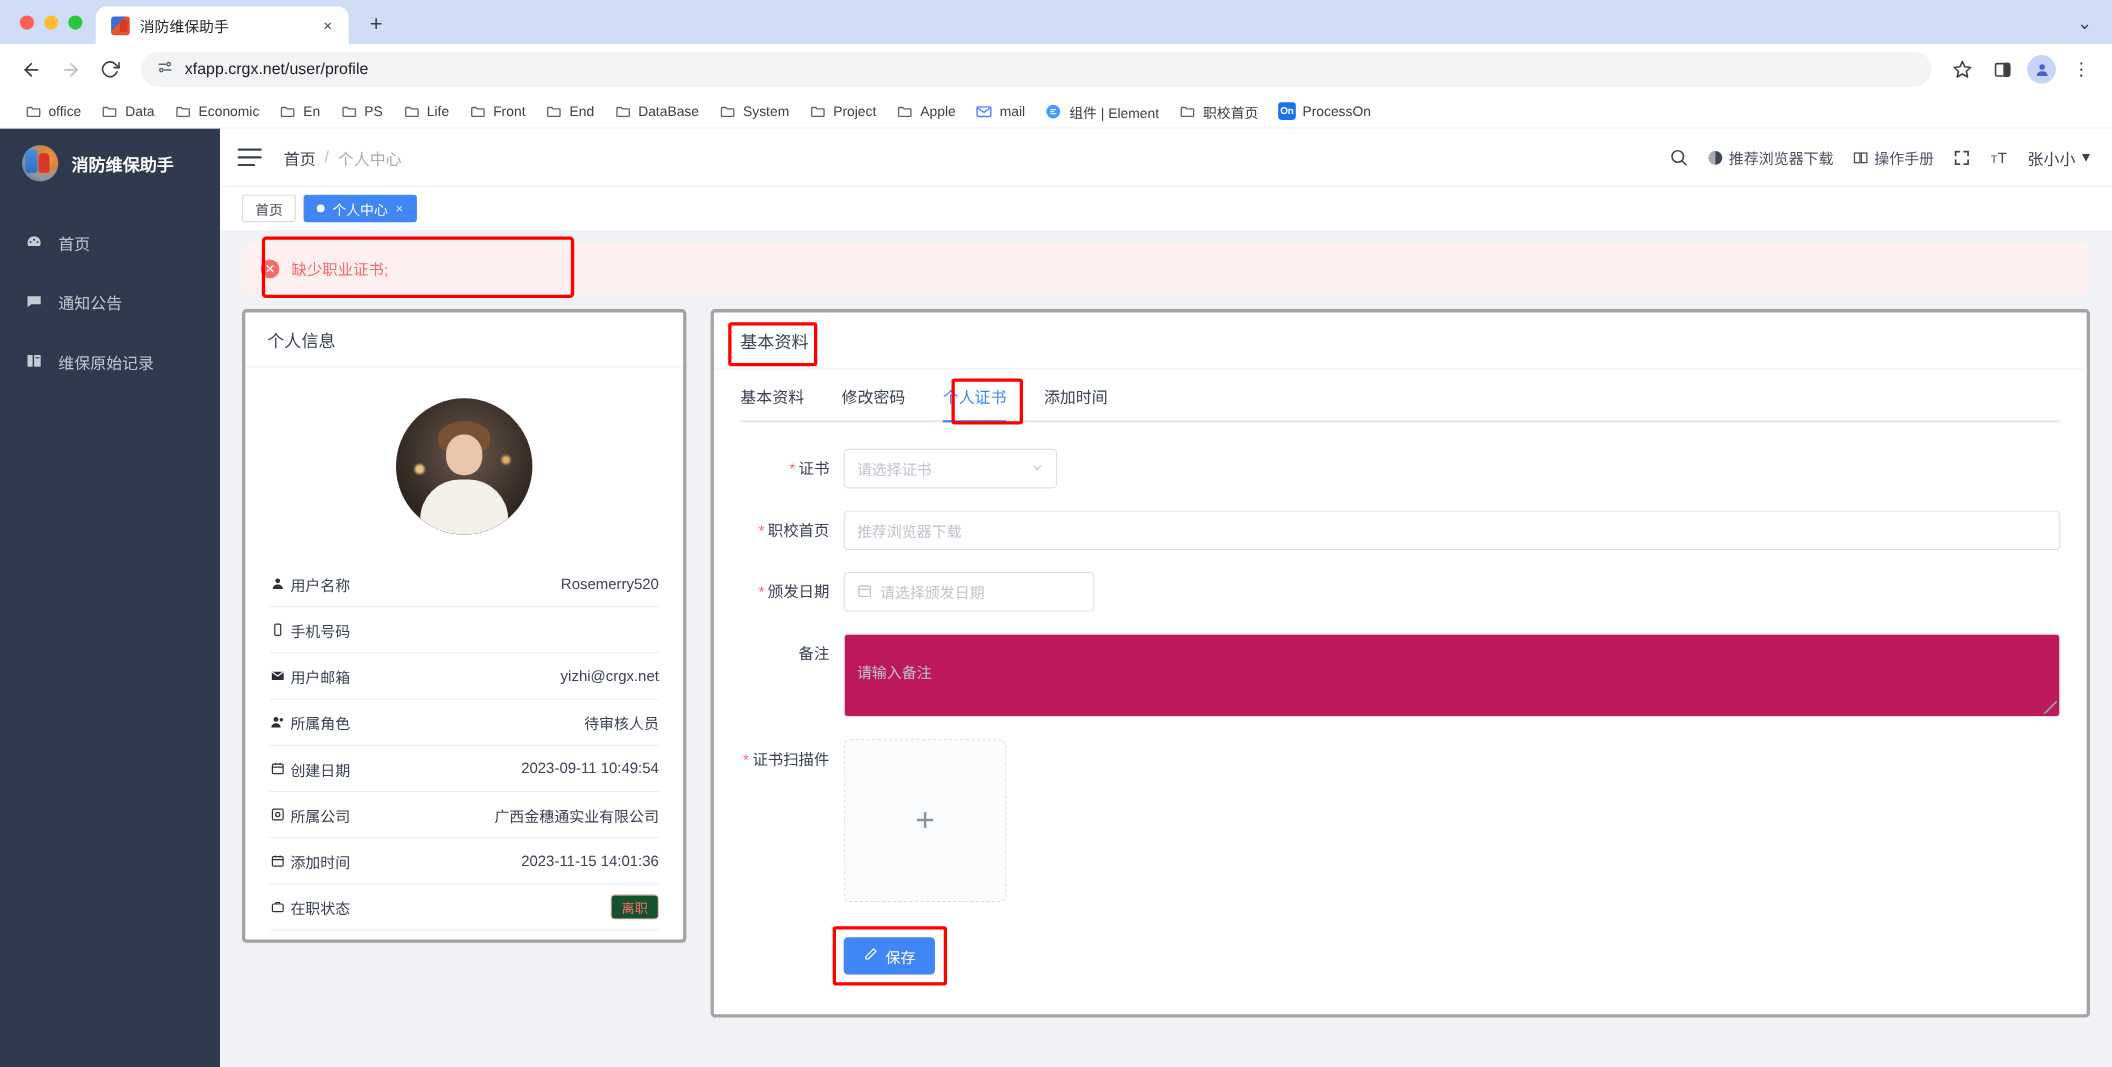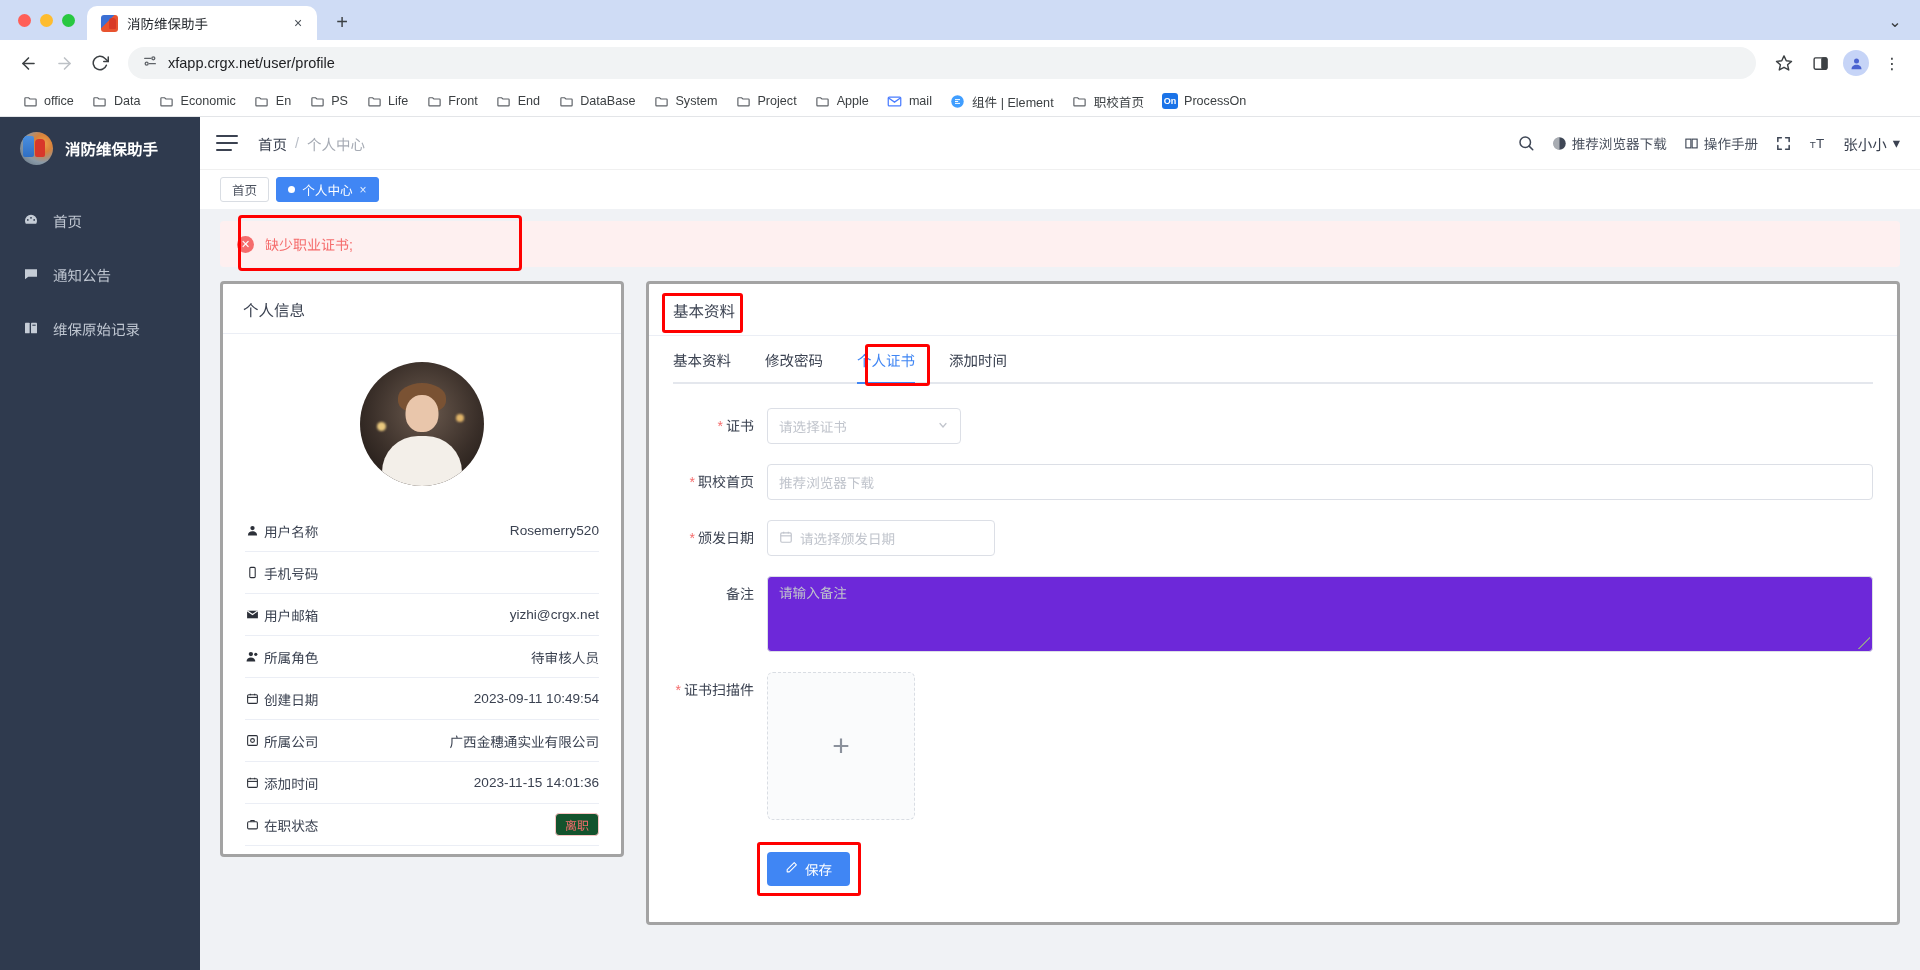--- a/index.html
+++ b/index.html
@@ -243,21 +243,21 @@
     display: flex; align-items: center; padding: 0 11px; gap: 7px;
     font-size: 13.6px; color: #c0c4cc;
   }
   .el-input.w-select { width: 194px; justify-content: space-between; }
   .el-input.w-date { width: 228px; }
   .el-input.w-full { width: 100%; }
   .sel-arrow { color: #c0c4cc; font-size: 11px; }
 
   .el-textarea {
     width: 100%; min-height: 76px; border: 1px solid #dcdfe6; border-radius: 4px;
-    background: #6d28d9; padding: 5px 11px; font-size: 13.6px; color: #c0c4cc;
+    background: #be185d; padding: 23px 11px; font-size: 13.6px; color: #c0c4cc;
     position: relative;
   }
   .ta-resize {
     position: absolute; right: 2px; bottom: 2px; width: 12px; height: 12px;
     background: linear-gradient(135deg, transparent 46%, #909399 46%, #909399 56%, transparent 56%);
   }
 
   .uploader {
     width: 148px; height: 148px; border: 1px dashed #d9dde3; border-radius: 6px;
     background: #fafbfc; display: flex; align-items: center; justify-content: center;

